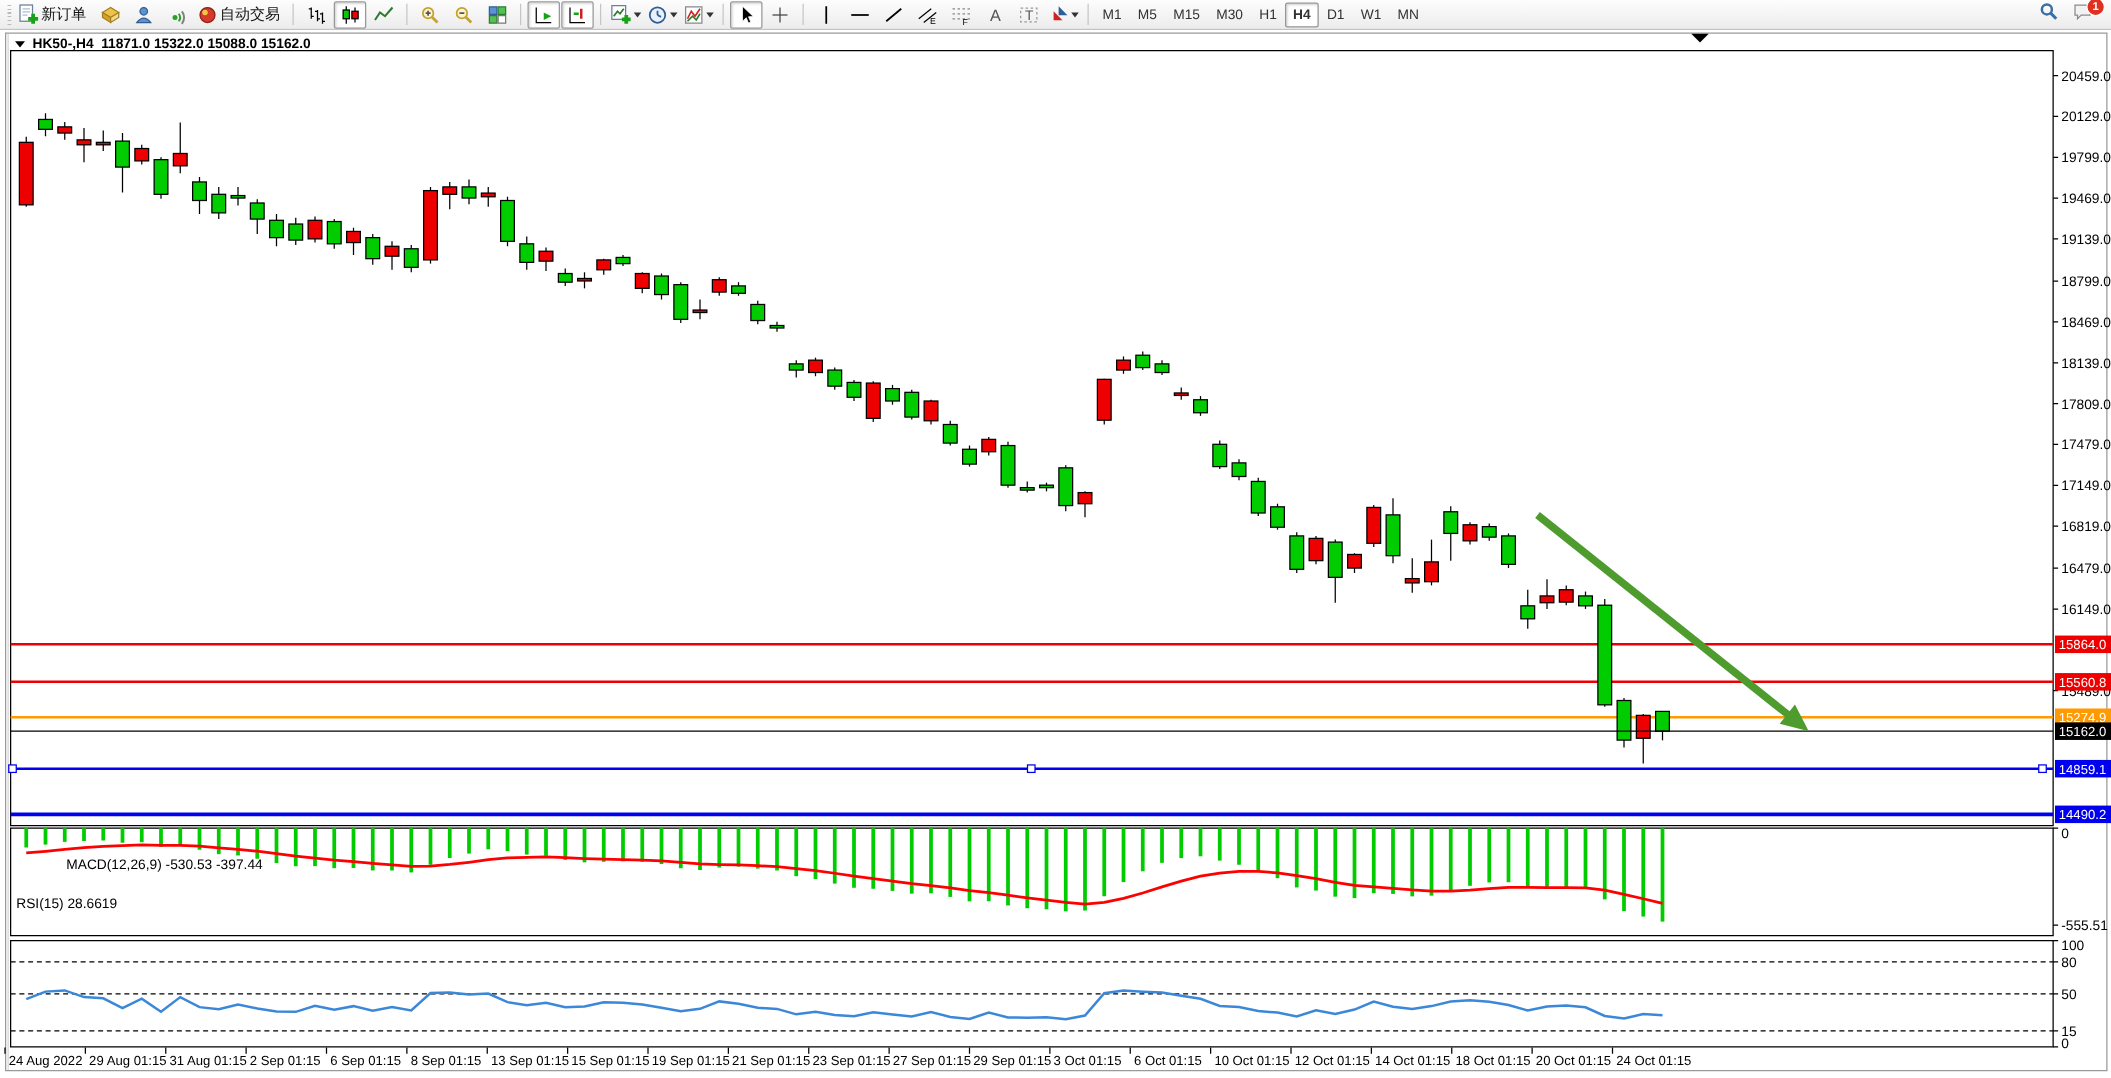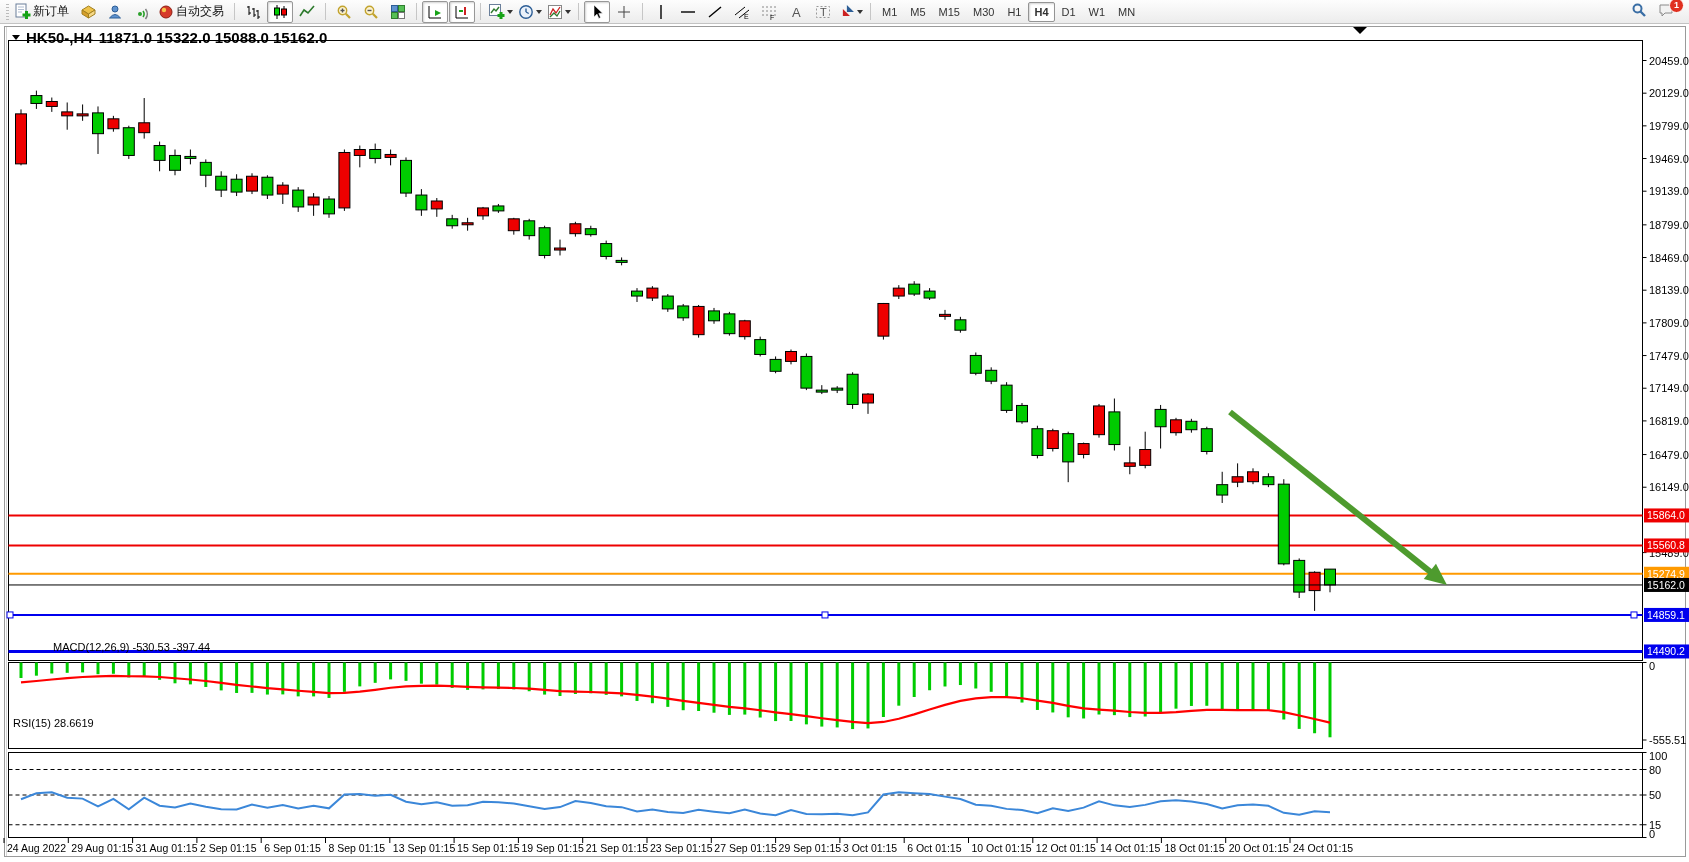--- a/index.html
+++ b/index.html
@@ -19,26 +19,26 @@
   .tfbtn{font-size:11px;color:#333;height:18px;display:flex;align-items:center;
     padding:0 5px;border:1px solid transparent;border-radius:2px;}
   .tfbtn.active{background:#fff;border-color:#949494;box-shadow:inset 1px 1px 2px rgba(0,0,0,.18);font-weight:bold;text-align:right;}
   .spacer{flex:1;}
   .chatwrap{position:relative;}
   .badge{position:absolute;top:-4px;right:-6px;background:#e03020;color:#fff;font-size:9px;
     border-radius:50%;width:13px;height:13px;display:flex;align-items:center;justify-content:center;
     border:1px solid #fff;font-weight:bold;}
   .chart-window{position:absolute;top:24px;left:0;width:1689px;height:838px;}
   .chart-window svg{position:absolute;left:0;top:0;}
-  .chart-title{position:absolute;left:12px;top:5px;font-size:15px;font-weight:bold;color:#000;
+  .chart-title{position:absolute;left:12px;top:5px;font-size:11px;font-weight:bold;color:#000;
     display:flex;align-items:center;gap:6px;z-index:3;}
   .tri-down{width:0;height:0;border-left:4px solid transparent;border-right:4px solid transparent;
     border-top:5px solid #000;}
   .ind-label{position:absolute;left:13px;font-size:11px;color:#000;z-index:3;}
-  #macd-label{top:617px;padding-left:40px;}
+  #macd-label{top:662px;padding-left:40px;}
   #rsi-label{top:693px;}
 </style>
 </head>
 <body>
 
 <div class="toolbar">
   <div class="grip"></div>
   <span id="tb-main" style="display: flex; align-items: center; gap: 1px;">
       <div class="tb">
         <span style="display: flex; align-items: center;">

